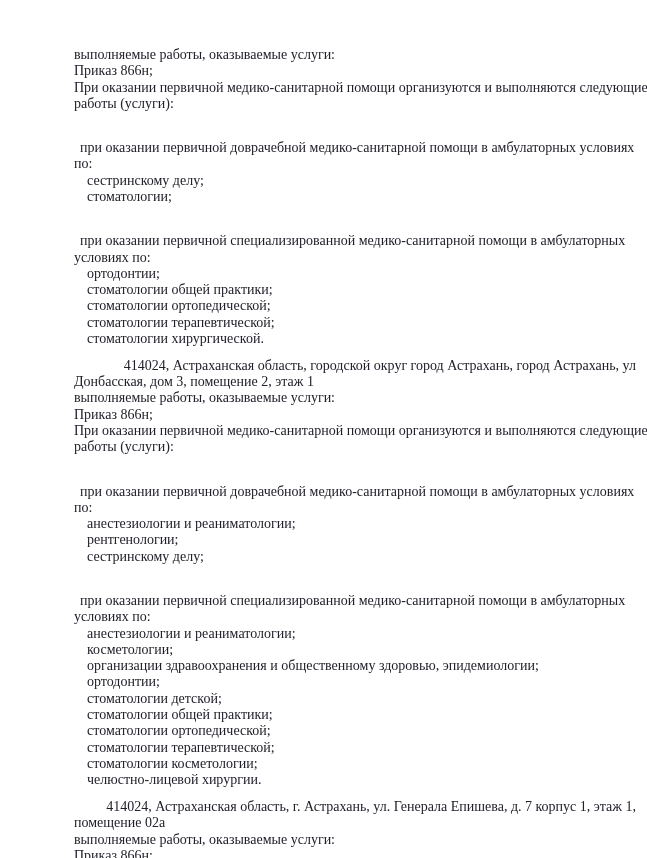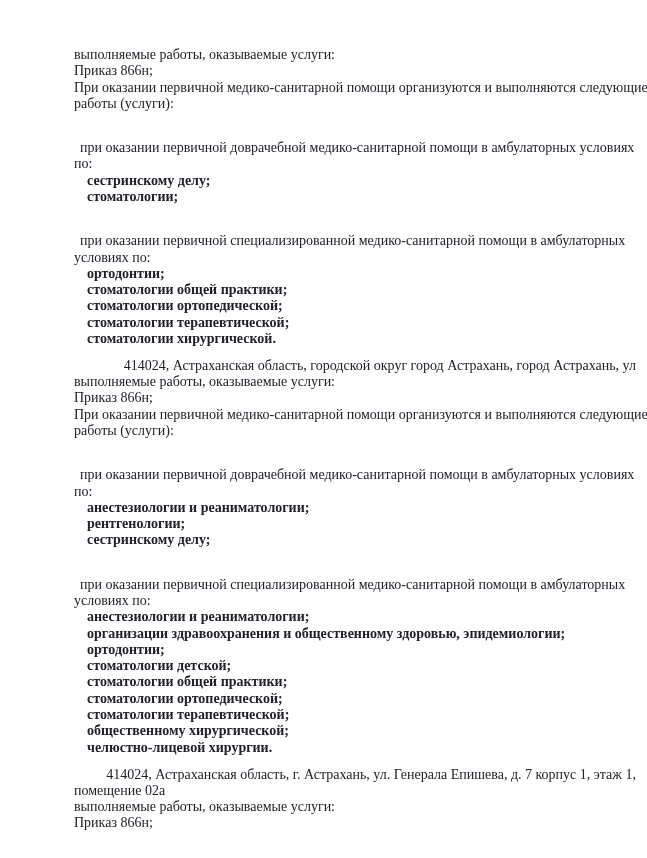--- a/index.html
+++ b/index.html
@@ -26,21 +26,21 @@
     font-family: "Liberation Serif", "DejaVu Serif", serif;
     font-size: 14px;
     line-height: 16.28px;
     color: var(--text-color, #21212b);
     letter-spacing: 0;
   }
   .line {
     white-space: nowrap;
   }
   .line.i1 { padding-left: 6px; margin-top: 28px; }
-  .line.i2 { padding-left: 13px; font-weight: bold; }
+  .line.i2 { padding-left: 13px; }
   .line.gap { margin-top: 10.7px; text-align: right; }
 </style>
 </head>
 <body>
 
 <div class="page">
   <div class="doc">
       <div class="line i0">выполняемые работы, оказываемые услуги:</div>
       <div class="line i0">Приказ 866н;</div>
       <div class="line i0">При оказании первичной медико-санитарной помощи организуются и выполняются следующие</div>
@@ -50,38 +50,40 @@
       <div class="line i2">сестринскому делу;</div>
       <div class="line i2">стоматологии;</div>
       <div class="line i1">при оказании первичной специализированной медико-санитарной помощи в амбулаторных</div>
       <div class="line i0">условиях по:</div>
       <div class="line i2">ортодонтии;</div>
       <div class="line i2">стоматологии общей практики;</div>
       <div class="line i2">стоматологии ортопедической;</div>
       <div class="line i2">стоматологии терапевтической;</div>
       <div class="line i2">стоматологии хирургической.</div>
       <div class="line i0 gap">414024, Астраханская область, городской округ город Астрахань, город Астрахань, ул</div>
+      <div class="line i0">Донбасская, дом 3, помещение 2, этаж 1</div>
       <div class="line i0">выполняемые работы, оказываемые услуги:</div>
       <div class="line i0">Приказ 866н;</div>
       <div class="line i0">При оказании первичной медико-санитарной помощи организуются и выполняются следующие</div>
       <div class="line i0">работы (услуги):</div>
       <div class="line i1">при оказании первичной доврачебной медико-санитарной помощи в амбулаторных условиях</div>
       <div class="line i0">по:</div>
       <div class="line i2">анестезиологии и реаниматологии;</div>
       <div class="line i2">рентгенологии;</div>
       <div class="line i2">сестринскому делу;</div>
       <div class="line i1">при оказании первичной специализированной медико-санитарной помощи в амбулаторных</div>
       <div class="line i0">условиях по:</div>
       <div class="line i2">анестезиологии и реаниматологии;</div>
+      <div class="line i2">косметологии;</div>
       <div class="line i2">организации здравоохранения и общественному здоровью, эпидемиологии;</div>
       <div class="line i2">ортодонтии;</div>
       <div class="line i2">стоматологии детской;</div>
       <div class="line i2">стоматологии общей практики;</div>
       <div class="line i2">стоматологии ортопедической;</div>
       <div class="line i2">стоматологии терапевтической;</div>
-      <div class="line i2">общественному хирургической;</div>
+      <div class="line i2">стоматологии косметологии;</div>
       <div class="line i2">челюстно-лицевой хирургии.</div>
       <div class="line i0 gap">414024, Астраханская область, г. Астрахань, ул. Генерала Епишева, д. 7 корпус 1, этаж 1,</div>
       <div class="line i0">помещение 02а</div>
       <div class="line i0">выполняемые работы, оказываемые услуги:</div>
       <div class="line i0">Приказ 866н;</div>
     </div>
 </div>
 
 </body></html>

